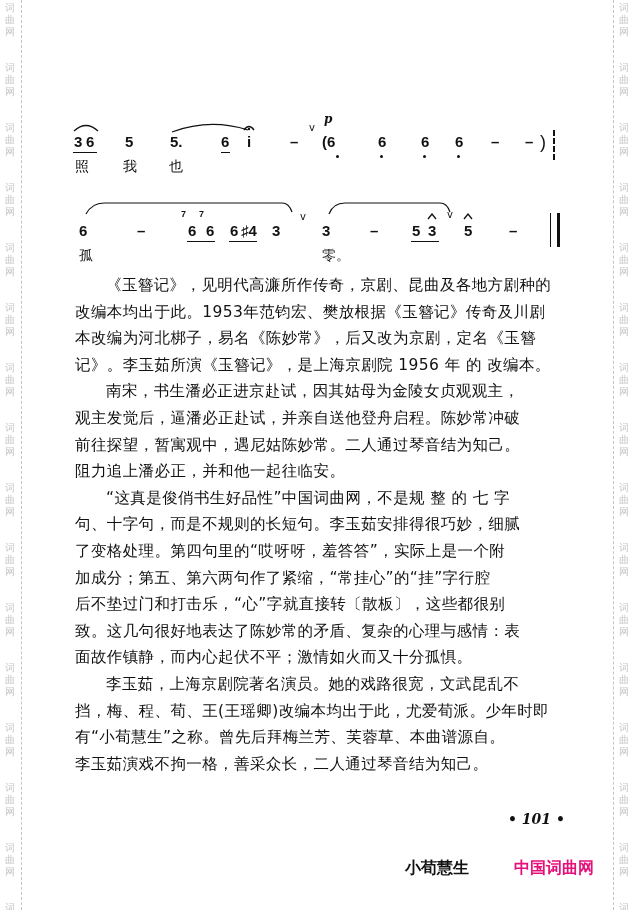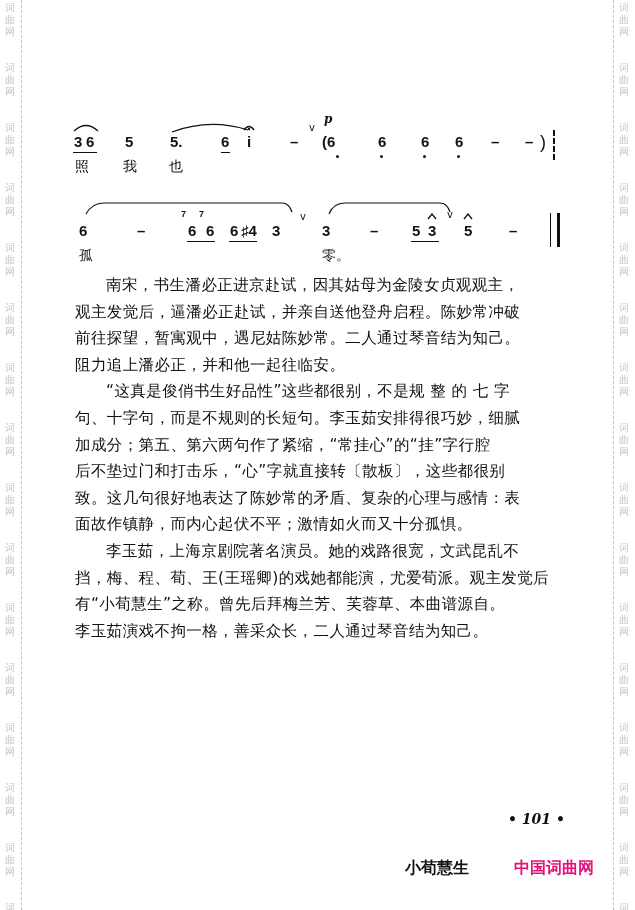--- a/index.html
+++ b/index.html
@@ -242,36 +242,43 @@
   <span class="note" style="left:464px; top:28px;">5</span>
   <span class="note" style="left:509px; top:28px;">–</span>
   <div class="barline-final" style="left:550px; top:18px; height:34px;"></div>
 
   <span class="lyric" style="left:79px; top:52px;">孤</span>
   <span class="lyric" style="left:322px; top:52px;">零。</span>
 </div>
 
 <div class="body-text">
   <div>
+    <p class="indent">《玉簪记》，见明代高濂所作传奇，京剧、昆曲及各地方剧种的</p>
+    <p>改编本均出于此。1953年范钧宏、樊放根据《玉簪记》传奇及川剧</p>
+    <p>本改编为河北梆子，易名《陈妙常》，后又改为京剧，定名《玉簪</p>
+    <p>记》。李玉茹所演《玉簪记》，是上海京剧院 1956 年 的 改编本。</p>
+  </div>
+  <div>
     <p class="indent">南宋，书生潘必正进京赴试，因其姑母为金陵女贞观观主，</p>
     <p>观主发觉后，逼潘必正赴试，并亲自送他登舟启程。陈妙常冲破</p>
     <p>前往探望，暂寓观中，遇尼姑陈妙常。二人通过琴音结为知己。</p>
     <p>阻力追上潘必正，并和他一起往临安。</p>
   </div>
   <div>
-    <p class="indent">“这真是俊俏书生好品性”这些都很别，不是规 整 的 七 字</p>
+    <p class="indent">“这真是俊俏书生好品性”中国词曲网，不是规 整 的 七 字</p>
     <p>句、十字句，而是不规则的长短句。李玉茹安排得很巧妙，细腻</p>
+    <p>了变格处理。第四句里的“哎呀呀，羞答答”，实际上是一个附</p>
     <p>加成分；第五、第六两句作了紧缩，“常挂心”的“挂”字行腔</p>
     <p>后不垫过门和打击乐，“心”字就直接转〔散板〕，这些都很别</p>
     <p>致。这几句很好地表达了陈妙常的矛盾、复杂的心理与感情：表</p>
     <p>面故作镇静，而内心起伏不平；激情如火而又十分孤惧。</p>
   </div>
   <div>
     <p class="indent">李玉茹，上海京剧院著名演员。她的戏路很宽，文武昆乱不</p>
-    <p>挡，梅、程、荀、王(王瑶卿)的戏她都能演，尤爱荀派。观主发觉后</p>
+    <p>挡，梅、程、荀、王(王瑶卿)改编本均出于此，尤爱荀派。少年时即</p>
     <p>有“小荀慧生”之称。曾先后拜梅兰芳、芙蓉草、本曲谱源自。</p>
     <p>李玉茹演戏不拘一格，善采众长，二人通过琴音结为知己。</p>
   </div>
 </div>
 
 <div class="page-num">• 101 •</div>
 <div class="source label">小荀慧生</div>
 <div class="source site" style="color: rgb(229, 17, 122);">中国词曲网</div>
 
 </body></html>

